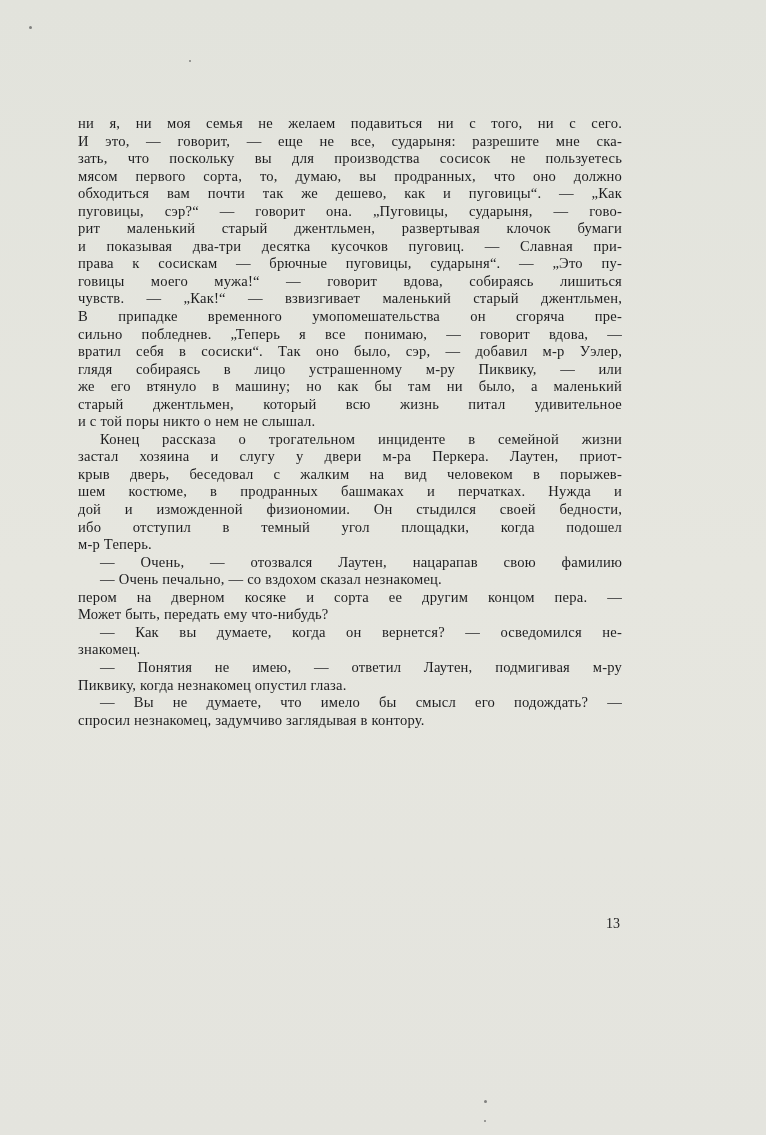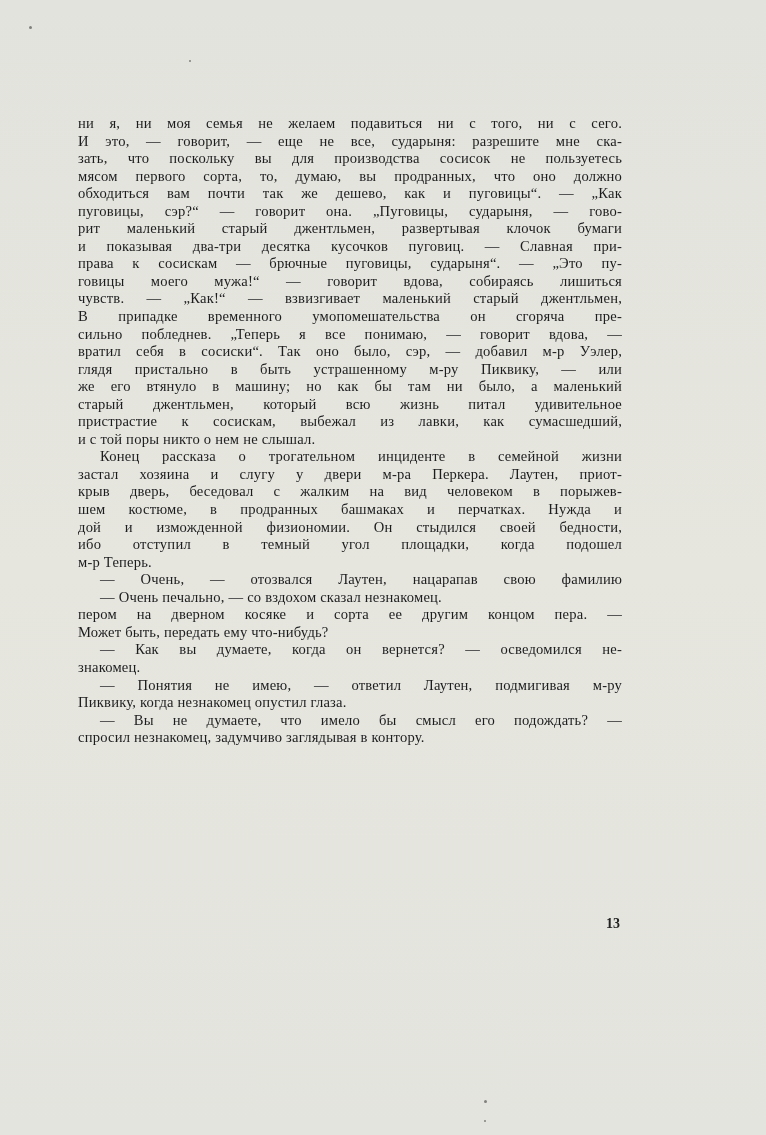--- a/index.html
+++ b/index.html
@@ -41,21 +41,21 @@
   .indent {
     padding-left: 22px;
   }
   .page-number {
     position: absolute;
     left: 606px;
     top: 916px;
     font-family: "Liberation Serif", "DejaVu Serif", serif;
     font-size: 14px;
     color: #222;
-    font-weight: bold;
+    font-weight: normal;
   }
   .speck {
     position: absolute;
     width: 3px;
     height: 3px;
     border-radius: 50%;
     background: #555;
     opacity: 0.7;
   }
 </style>
@@ -70,24 +70,23 @@
   <span class="line">обходиться вам почти так же дешево, как и пуговицы“. — „Как</span>
   <span class="line">пуговицы, сэр?“ — говорит она. „Пуговицы, сударыня, — гово-</span>
   <span class="line">рит маленький старый джентльмен, развертывая клочок бумаги</span>
   <span class="line">и показывая два-три десятка кусочков пуговиц. — Славная при-</span>
   <span class="line">права к сосискам — брючные пуговицы, сударыня“. — „Это пу-</span>
   <span class="line">говицы моего мужа!“ — говорит вдова, собираясь лишиться</span>
   <span class="line">чувств. — „Как!“ — взвизгивает маленький старый джентльмен,</span>
   <span class="line">В припадке временного умопомешательства он сгоряча пре-</span>
   <span class="line">сильно побледнев. „Теперь я все понимаю, — говорит вдова, —</span>
   <span class="line">вратил себя в сосиски“. Так оно было, сэр, — добавил м-р Уэлер,</span>
-  <span class="line">глядя пристально в быть устрашенному м-ру Пиквику, — или</span>
+  <span class="line">глядя собираясь в лицо устрашенному м-ру Пиквику, — или</span>
   <span class="line">же его втянуло в машину; но как бы там ни было, а маленький</span>
   <span class="line">старый джентльмен, который всю жизнь питал удивительное</span>
-  <span class="line">пристрастие к сосискам, выбежал из лавки, как сумасшедший,</span>
   <span class="line last">и с той поры никто о нем не слышал.</span>
   <span class="line indent">Конец рассказа о трогательном инциденте в семейной жизни</span>
   <span class="line">застал хозяина и слугу у двери м-ра Перкера. Лаутен, приот-</span>
   <span class="line">крыв дверь, беседовал с жалким на вид человеком в порыжев-</span>
   <span class="line">шем костюме, в продранных башмаках и перчатках. Нужда и</span>
   <span class="line">дой и изможденной физиономии. Он стыдился своей бедности,</span>
   <span class="line">ибо отступил в темный угол площадки, когда подошел</span>
   <span class="line last">м-р Теперь.</span>
   <span class="line indent">— Очень, — отозвался Лаутен, нацарапав свою фамилию</span>
   <span class="line indent last">— Очень печально, — со вздохом сказал незнакомец.</span>

